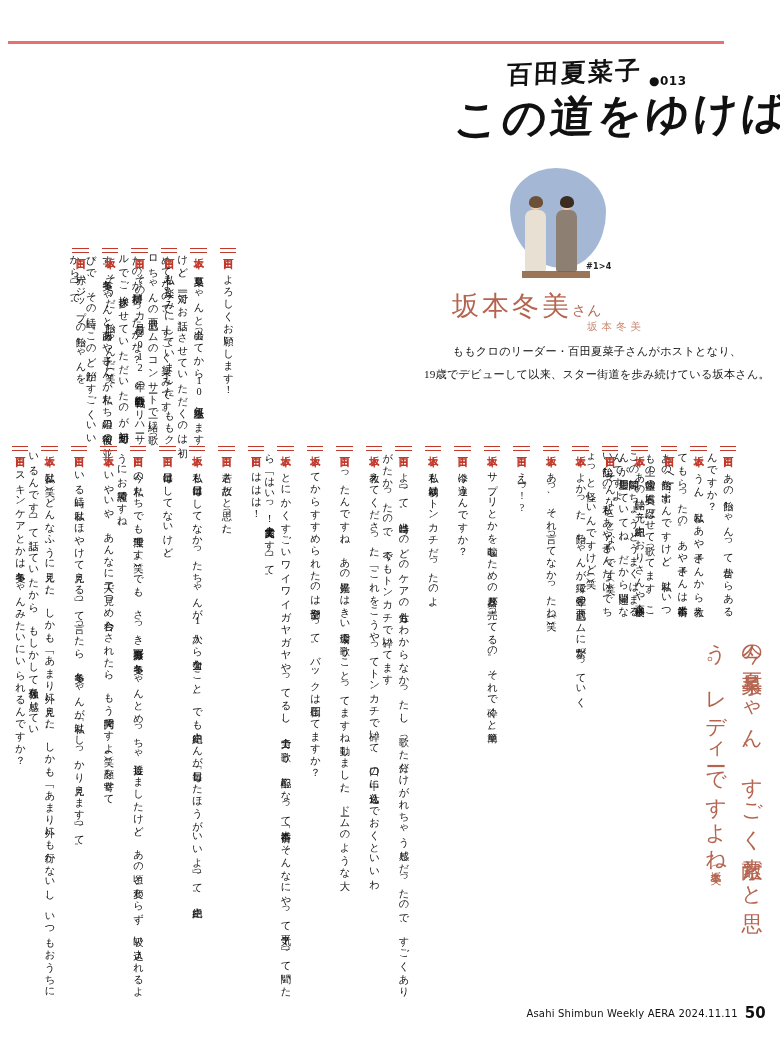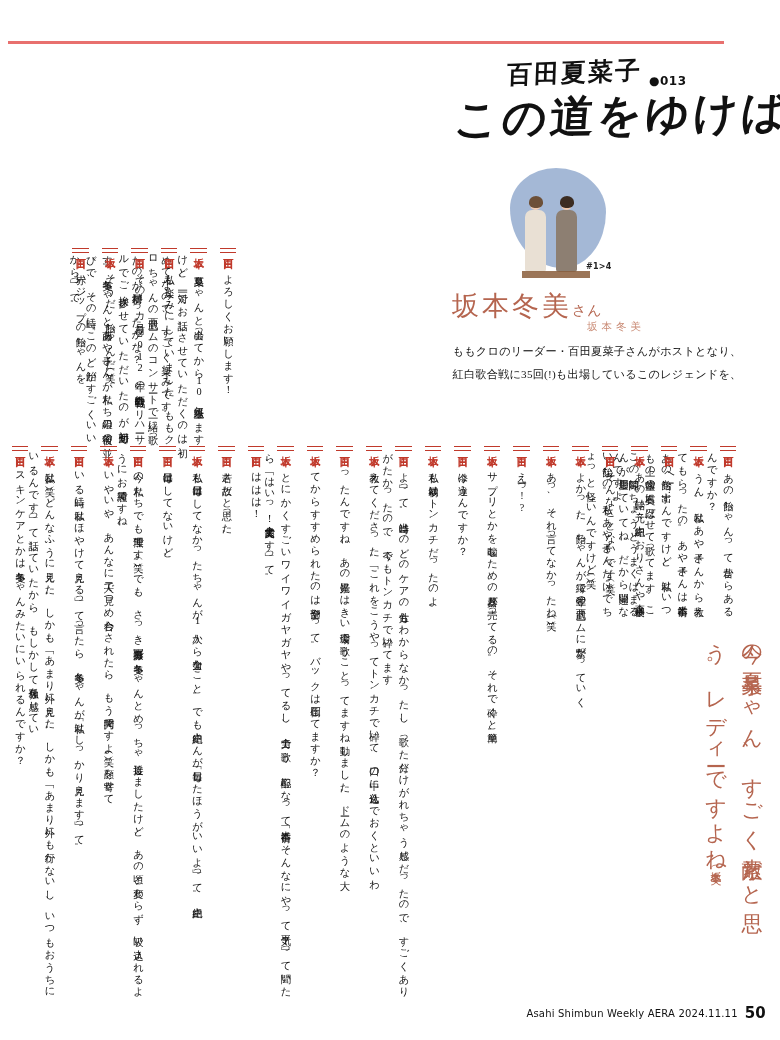--- a/index.html
+++ b/index.html
@@ -157,21 +157,21 @@
     <div class="photo-tag">#1&gt;4</div>
   </div>
 
   <div class="guest-name">
     <span>坂本冬美</span><span class="suffix">さん</span>
   </div>
   <div class="guest-role">坂本冬美</div>
 
   <div class="lead">
     <div>ももクロのリーダー・百田夏菜子さんがホストとなり、</div>
-    <div>紅白歌合戦に35回(!)も出場しているこのレジェンドを、</div>
+    <div>19歳でデビューして以来、スター街道を歩み続けている坂本さん。</div>
   </div>
 
   <div class="pullquote">
     <span>今の夏菜子ちゃん、すごく素敵だと思う。レディーですよね</span><span class="attrib">（坂本冬美）</span>
   </div>
 
   <div id="body-columns">
       <div class="vcol" style="top: 248px; height: 192px; right: 544px; width: 23.5px;"><span class="sp">百田</span><span>　よろしくお願いします！</span></div>
       <div class="vcol" style="top: 248px; height: 192px; right: 573.5px; width: 23.5px;"><span class="sp">坂本</span><span>　夏菜ちゃんと出会ってから10年以上経ちますけど、一対一でお話しさせていただくのは初めてなので、すごく楽しみです。</span></div>
       <div class="vcol" style="top: 248px; height: 192px; right: 603px; width: 23.5px;"><span class="sp">百田</span><span>　私も楽しみにしていました。ももクロちゃんの西武ドームのコンサートで一緒に歌ったのが最初だったかな？</span></div>

